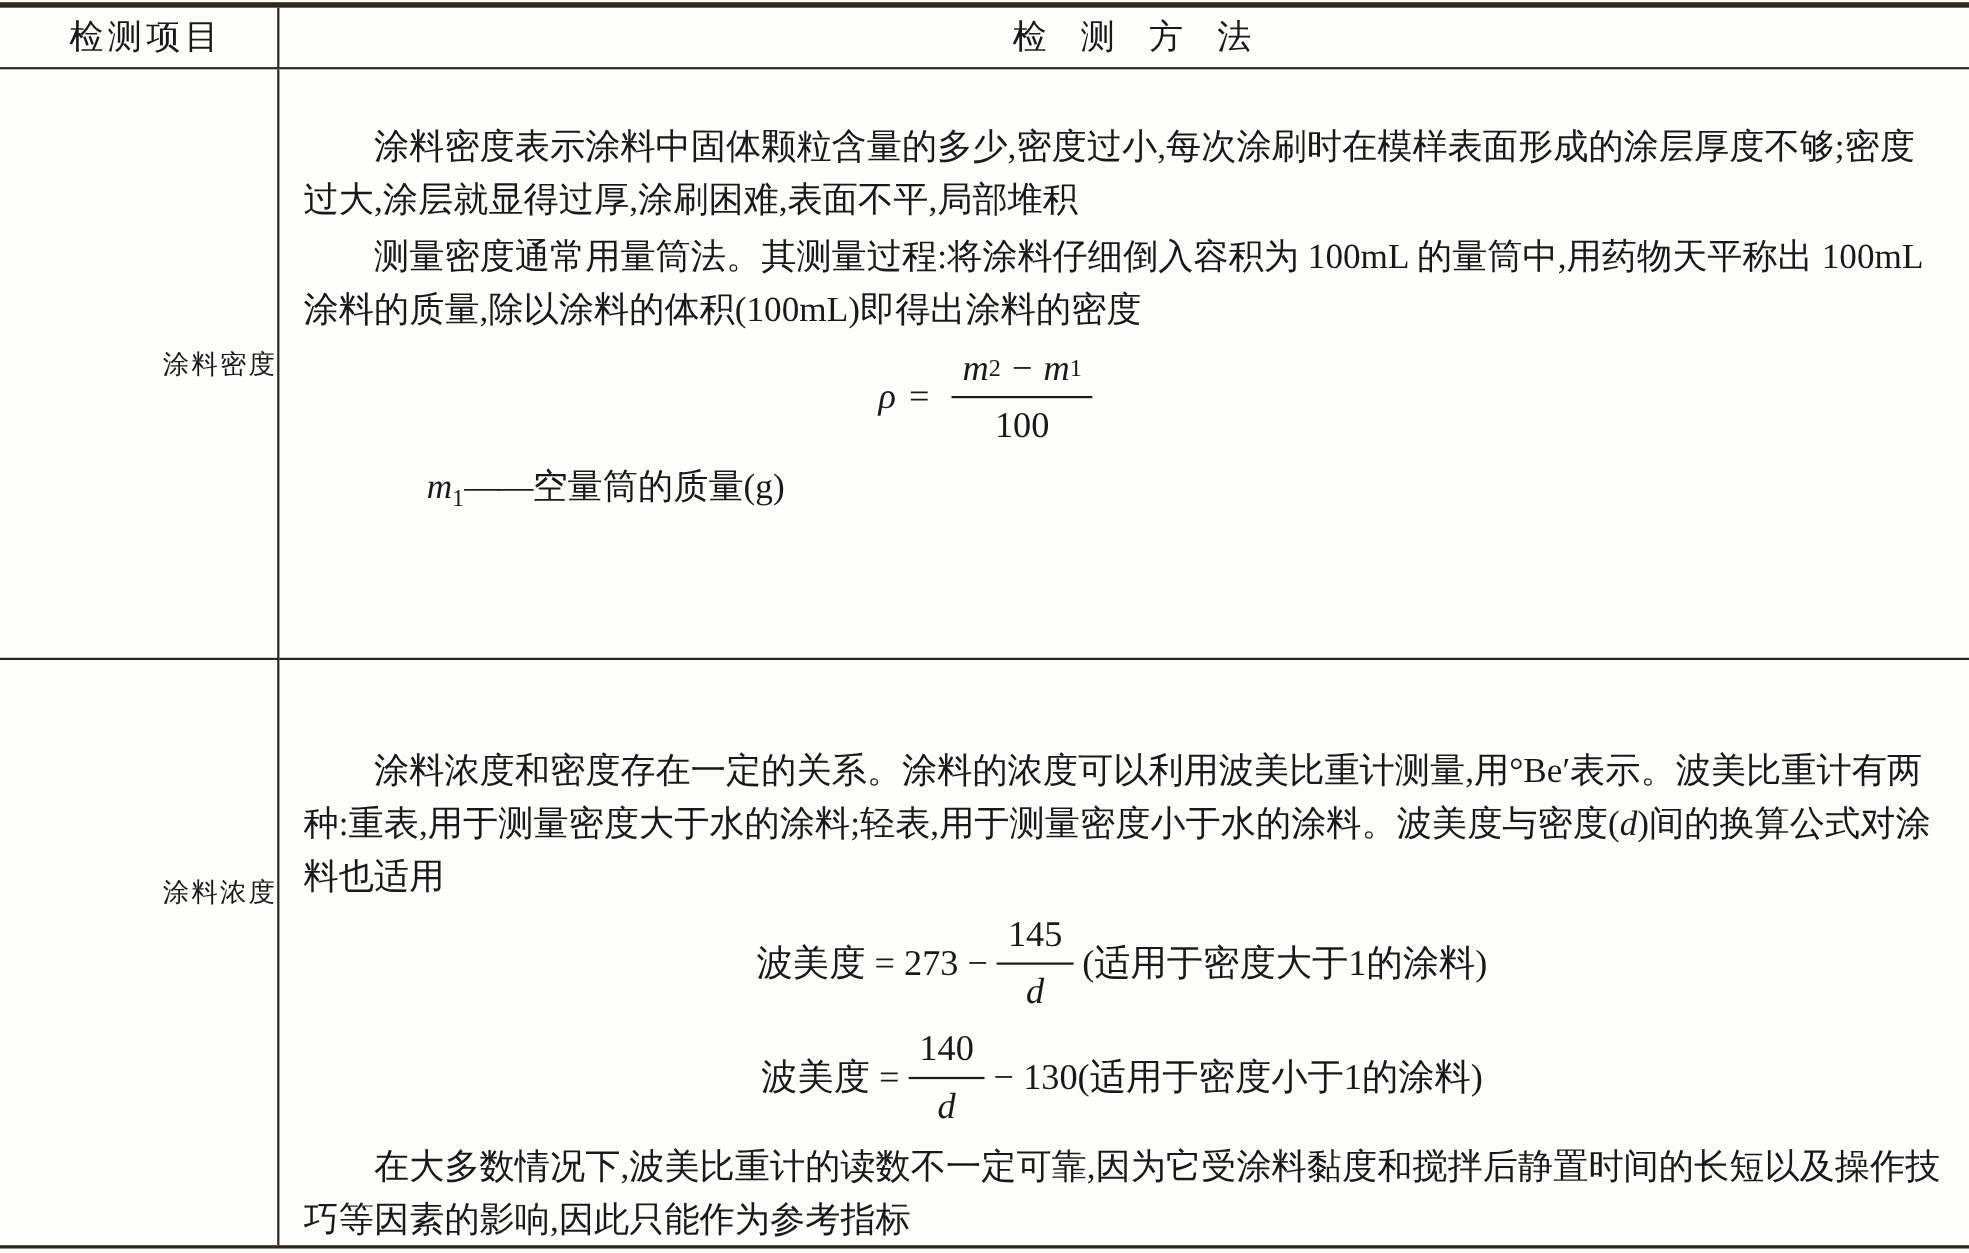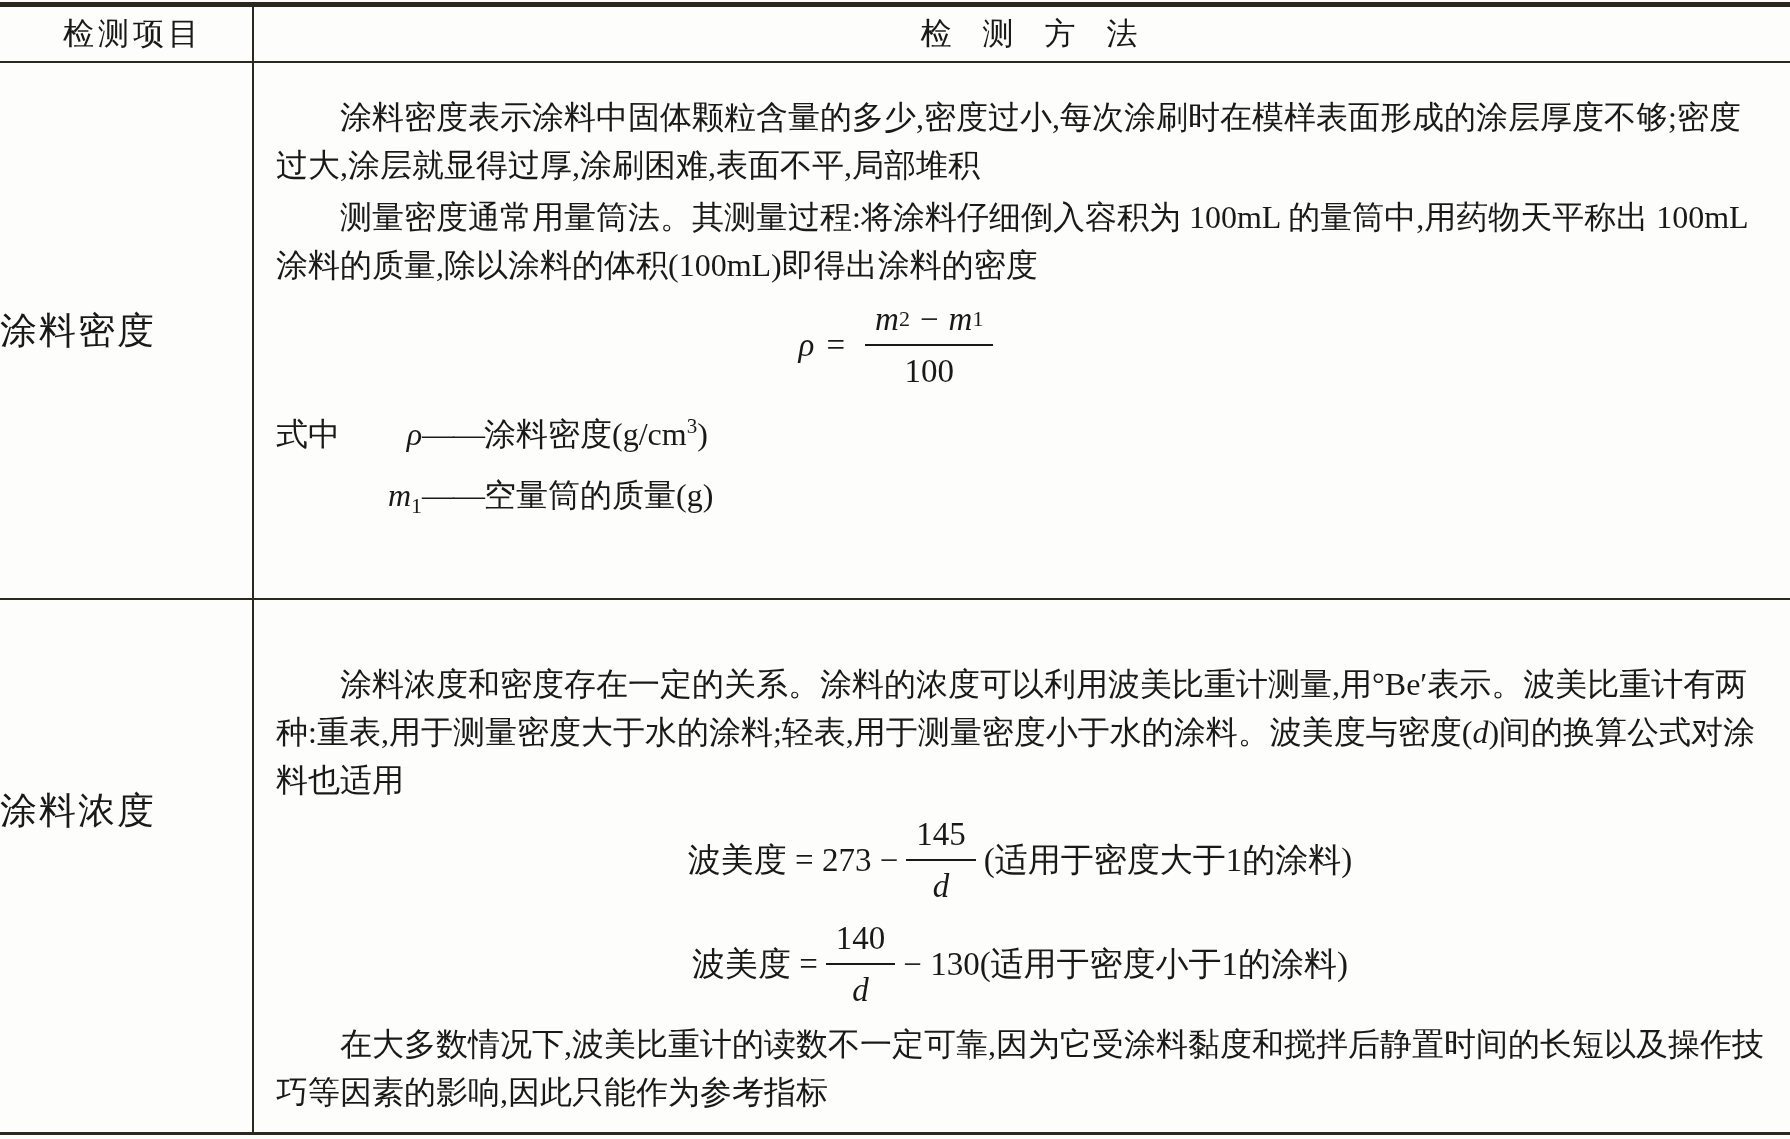--- a/index.html
+++ b/index.html
@@ -24,23 +24,23 @@
     grid-template-columns:254px 1536px;
     grid-template-rows:56px 537px 1fr;
     border-top:5px solid var(--line);
     border-bottom:3px solid var(--line);
   }
   .cell{box-sizing:border-box;}
   .col1{border-right:2px solid var(--line);}
   .hd{border-bottom:2px solid var(--line);display:flex;align-items:center;justify-content:center;font-size:31px;padding-left:14px;}
   .hd-item{letter-spacing:4px;}
   .r1{border-bottom:2px solid var(--line);}
-  .label-cell{display:flex;align-items:center;justify-content:flex-start;font-size:37px;letter-spacing:2px;}
+  .label-cell{display:flex;align-items:center;justify-content:flex-end;font-size:24px;letter-spacing:2px;}
   .label-raised{padding-bottom:110px;}
-  .method-cell{font-size:32px;line-height:48px;}
+  .method-cell{font-size:32px;line-height:48px;margin-top:16px;}
   .m1{padding:30px 26px 0 22px;}
   .m2{padding:60px 26px 0 22px;}
   .para{text-indent:2em;margin:0;}
   .para+.para{margin-top:4px;}
   .it{font-style:italic;}
   sub{font-size:22px;}
   sup{font-size:21px;}
   .formula{
     display:flex;align-items:center;justify-content:center;
     font-size:33px;line-height:44px;margin:8px 0;
@@ -87,23 +87,20 @@
             <span class="minus">−</span>
             <span class="it">m</span>
               <sub>1</sub>
           </span>
           <span class="den">100</span>
         </span>
       </div>
 
       <div class="where">
         <div class="def-line">
-          <span class="def-head">式中</span><span class="def-sym"><span class="it">ρ</span><sub></sub></span><span class="def-dash">——</span><span class="def-text"><span>涂料密度(g/cm</span><sup>3</sup><span>)</span></span>
-        </div>
-        <div class="def-line">
           <span class="def-head"></span><span class="def-sym"><span class="it">m</span><sub>1</sub></span><span class="def-dash">——</span><span class="def-text"><span>空量筒的质量(g)</span></span>
         </div>
       </div>
     </div>
 
     <div class="cell col1 label-cell label-raised">
       <span>涂料浓度</span>
     </div>
     <div class="cell method-cell m2">
       <p class="para"><span>涂料浓度和密度存在一定的关系。涂料的浓度可以利用波美比重计测量,用°Be′表示。波美比重计有两种:重表,用于测量密度大于水的涂料;轻表,用于测量密度小于水的涂料。波美度与密度(</span><span class="it">d</span><span>)间的换算公式对涂料也适用</span></p>

